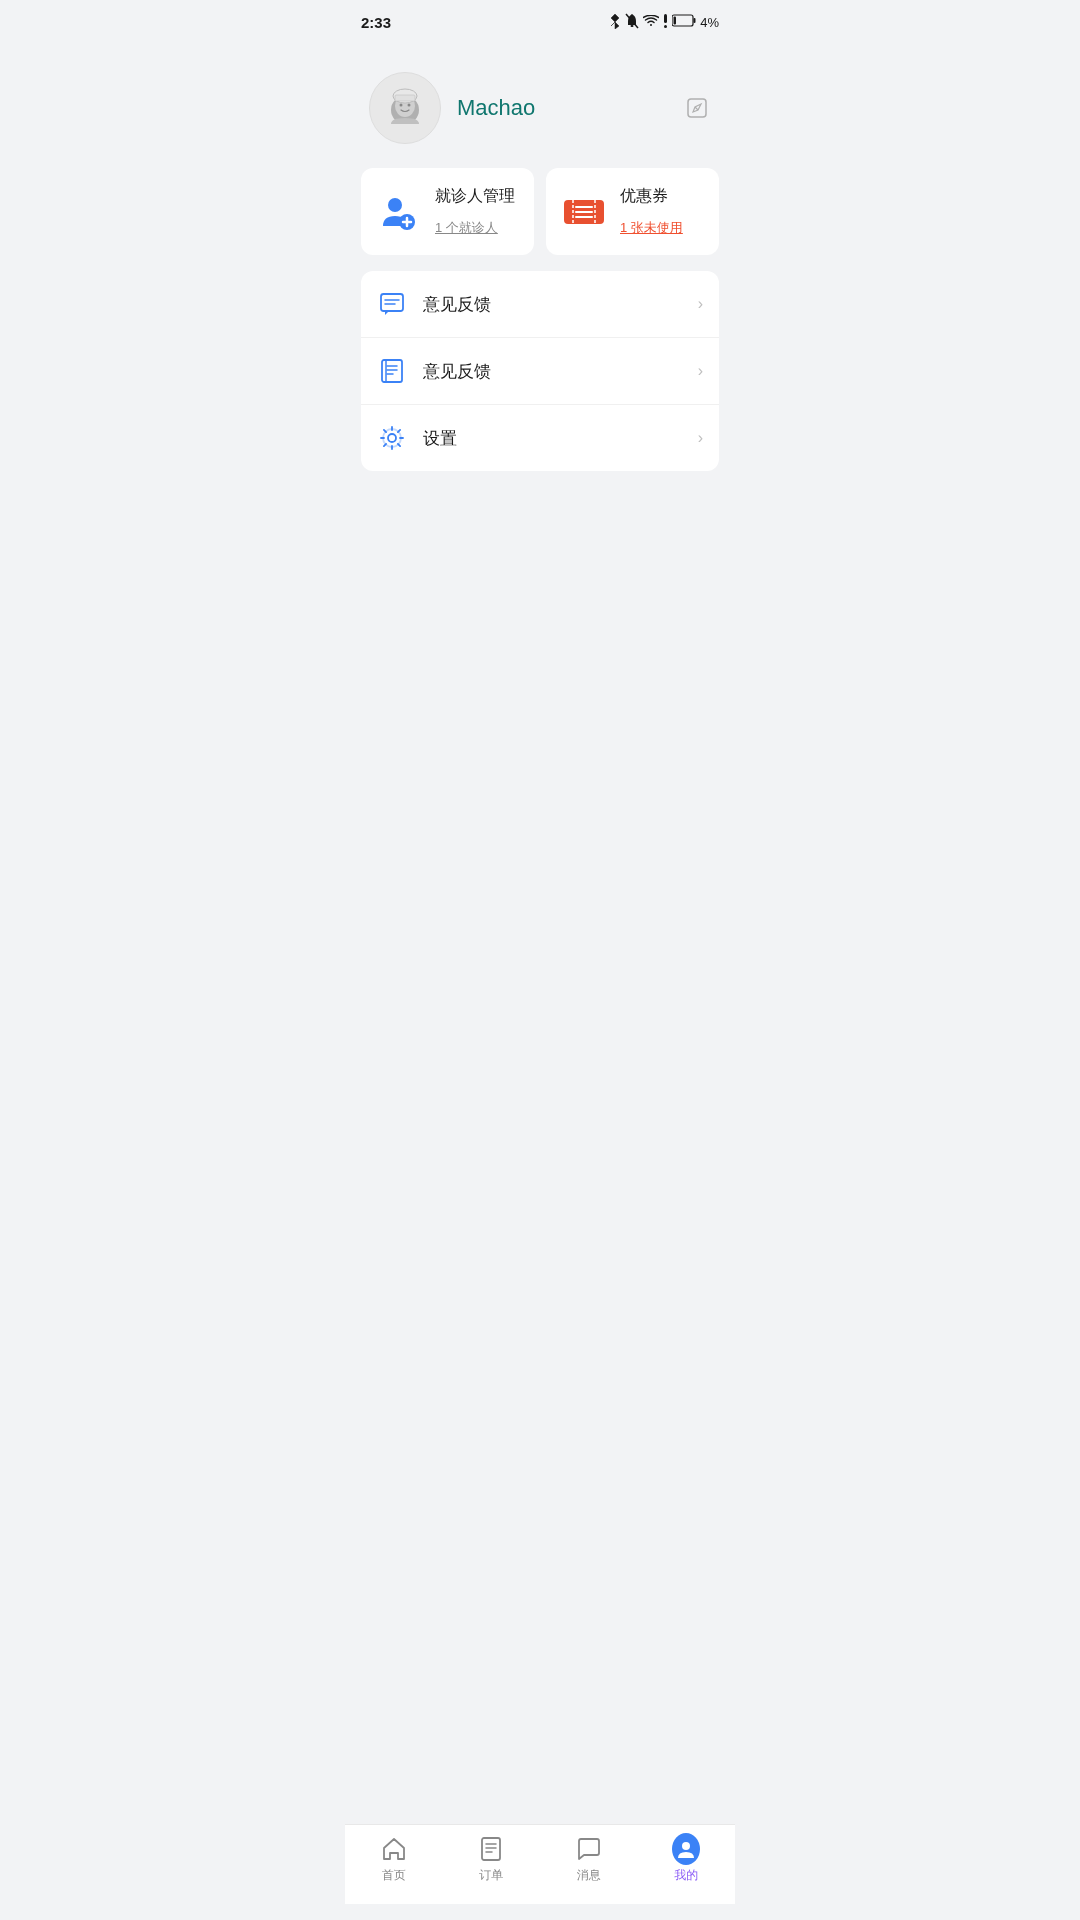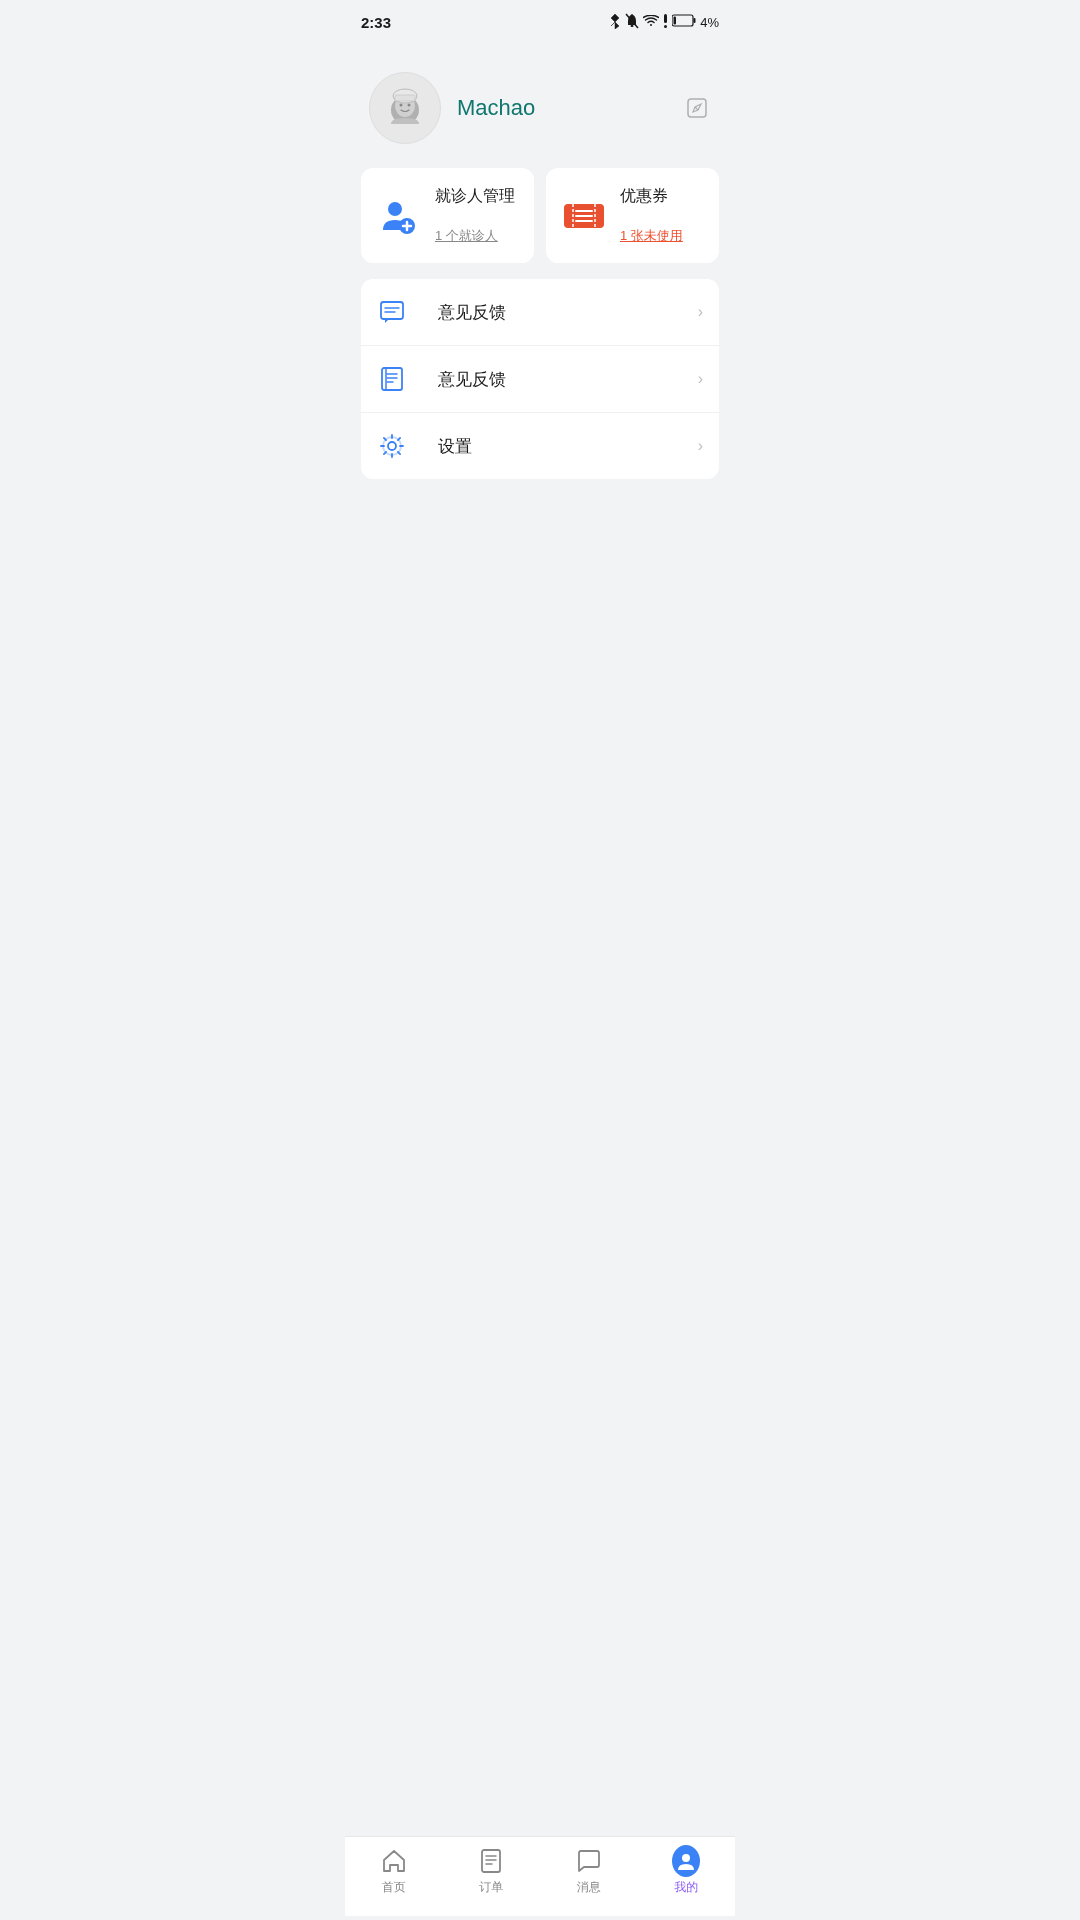--- a/index.html
+++ b/index.html
@@ -106,21 +106,21 @@
       height: 44px;
       display: flex;
       align-items: center;
       justify-content: center;
       flex-shrink: 0;
     }
     .card-text .card-title {
       font-size: 16px;
       font-weight: 500;
       color: #1a1a1a;
-      margin-bottom: 20px;
+      margin-bottom: 12px;
     }
     .card-text .card-subtitle {
       font-size: 13px;
       color: #f05030;
       text-decoration: underline;
     }
 
     
     .menu-section {
       background: white;
@@ -135,21 +135,21 @@
       border-bottom: 1px solid #f0f0f0;
       justify-content: space-between;
     }
     .menu-item:last-child {
       border-bottom: none;
       text-align: center;
     }
     .menu-left {
       display: flex;
       align-items: center;
-      gap: 31px;
+      gap: 16px;
     }
     .menu-icon {
       width: 30px;
       height: 30px;
       display: flex;
       align-items: center;
       justify-content: center;
       flex-shrink: 0;
     }
     .menu-label {
@@ -157,21 +157,21 @@
       color: #1a1a1a;
     }
     .chevron {
       color: #c0c0c0;
       font-size: 16px;
     }
 
     
     .bottom-nav {
       position: fixed;
-      bottom: 4px;
+      bottom: 16px;
       left: 50%;
       transform: translateX(-50%);
       width: 390px;
       height: 80px;
       background: white;
       display: flex;
       align-items: center;
       justify-content: space-around;
       border-top: 1px solid #e8e8e8;
       padding-bottom: 10px;

